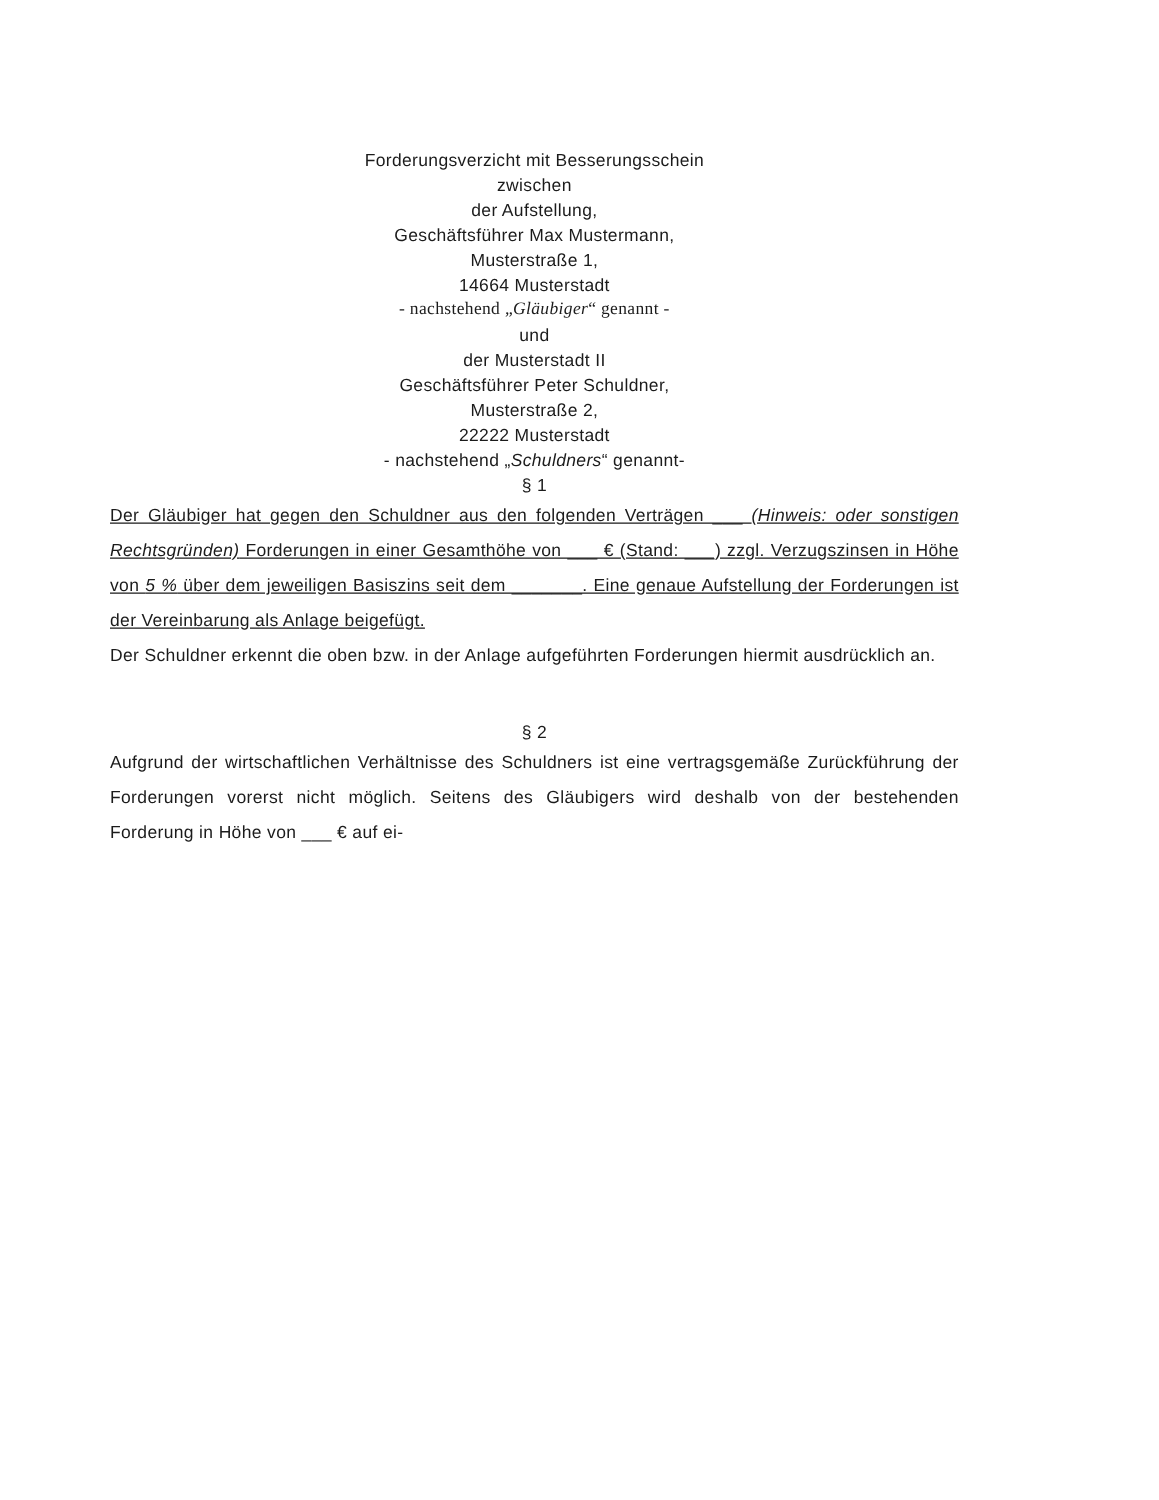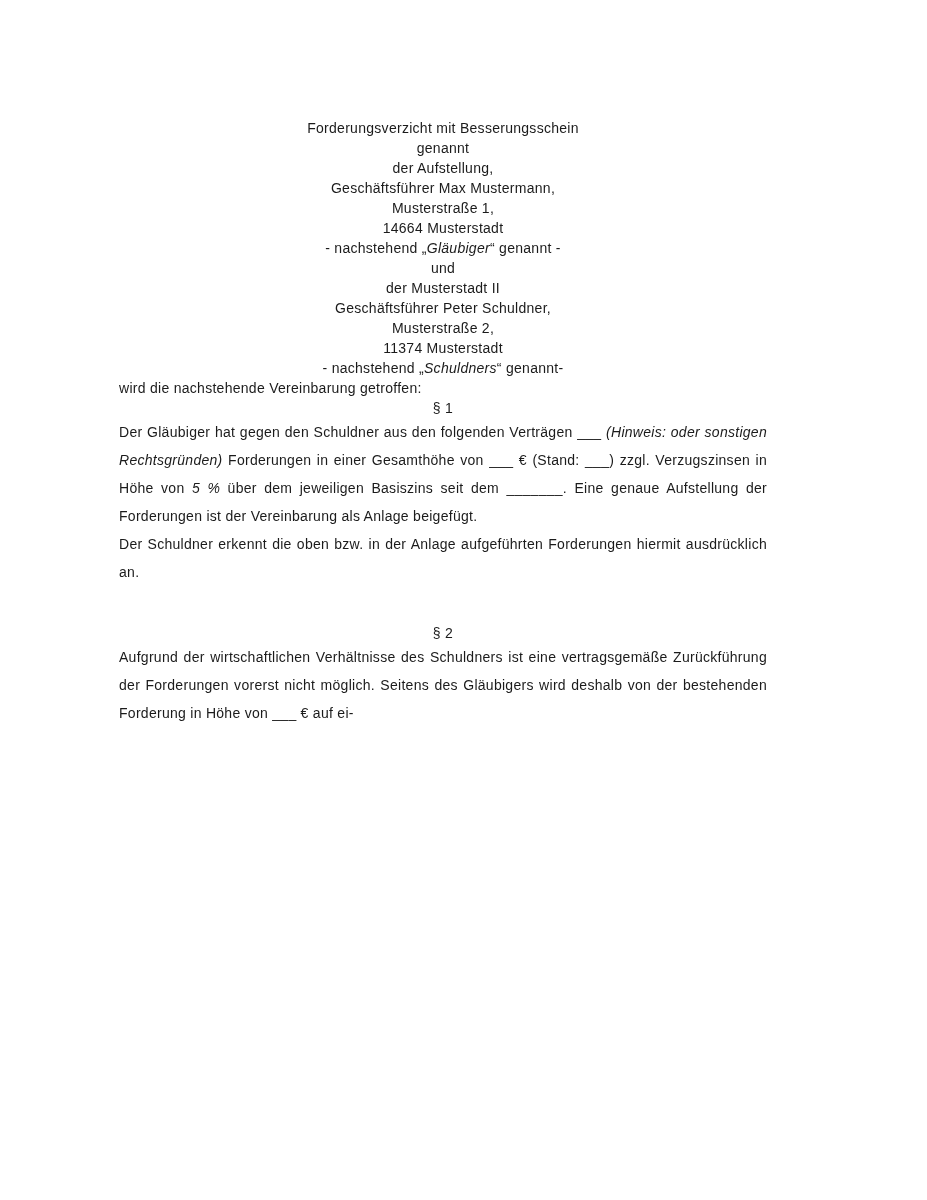--- a/index.html
+++ b/index.html
@@ -6,82 +6,81 @@
     margin: 0;
     padding: 0;
     background: #ffffff;
   }
   .page {
     position: relative;
     width: 927px;
     height: 1200px;
     box-sizing: border-box;
     background: #ffffff;
-    padding: 118px 160px 0 119px;
+    padding: 118px 160px 0 88px;
     font-family: "Liberation Sans", sans-serif;
     font-size: 14px;
     color: #1b1b1b;
     letter-spacing: 0.02em;
     overflow: hidden;
   }
   .page p, .page h1, .page div.block {
     margin: 0;
     padding: 0;
     font-weight: normal;
   }
   .centered { text-align: center; }
   .single { line-height: 20px; }
   .title { font-size: 14px; margin-bottom: 20px; }
   .between { margin-bottom: 15px; }
-  .designation-creditor { margin-top: 22px; margin-bottom: 16px; }
+  .designation-creditor { margin-top: 22px; margin-bottom: 16px; font-family: Liberation Serif, serif; }
   .and-label { margin-bottom: 17px; }
   .designation-debtor { margin-top: 20px; }
   .intro { margin-top: 49px; text-align: left; line-height: 20px; }
   .sec-heading { margin-top: 36px; text-align: center; line-height: 20px; }
   .sec-heading.second { margin-top: 37px; }
   .body-para {
     line-height: 28px;
     text-align: justify;
     text-align-last: left;
   }
-  .para-first { margin-top: 26px; }
+  .para-first { margin-top: 26px; text-decoration: underline; }
   .para-next { margin-top: 33px; }
   .para-sec2 { margin-top: 29px; }
   .italic { font-style: italic; }
 </style>
 </head>
 <body>
 
 <div class="page">
 
   <h1 class="title centered single">Forderungsverzicht mit Besserungsschein</h1>
 
-  <p class="centered single between">genannt</p>
+  <p class="centered single between">zwischen</p>
 
   <div class="block centered single">
     <div>der Aufstellung,</div>
     <div>Geschäftsführer Max Mustermann,</div>
     <div>Musterstraße 1,</div>
     <div>14664 Musterstadt</div>
   </div>
 
   <p class="centered single designation-creditor"><span>- nachstehend „</span><span class="italic">Gläubiger</span><span>“ genannt -</span></p>
 
   <p class="centered single and-label">und</p>
 
   <div class="block centered single">
     <div>der Musterstadt II</div>
     <div>Geschäftsführer Peter Schuldner,</div>
     <div>Musterstraße 2,</div>
-    <div>11374 Musterstadt</div>
+    <div>22222 Musterstadt</div>
   </div>
 
   <p class="centered single designation-debtor"><span>- nachstehend „</span><span class="italic">Schuldners</span><span>“ genannt-</span></p>
 
-  <p class="intro">wird die nachstehende Vereinbarung getroffen:</p>
 
   <p class="sec-heading">§ 1</p>
 
   <p class="body-para para-first"><span>Der Gläubiger hat gegen den Schuldner aus den folgenden Verträgen ___ </span><span class="italic">(Hinweis: oder sonstigen Rechtsgründen)</span><span> Forderungen in einer Gesamthöhe von ___ € (Stand: ___) zzgl. Verzugszinsen in Höhe von </span><span class="italic">5 %</span><span> über dem jeweiligen Basiszins seit dem _______. Eine genaue Aufstellung der Forderungen ist der Vereinbarung als Anlage beigefügt.</span></p>
 
   <p class="body-para para-next">Der Schuldner erkennt die oben bzw. in der Anlage aufgeführten Forderungen hiermit ausdrücklich an.</p>
 
   <p class="sec-heading second">§ 2</p>
 
   <p class="body-para para-sec2">Aufgrund der wirtschaftlichen Verhältnisse des Schuldners ist eine vertragsgemäße Zurückführung der Forderungen vorerst nicht möglich. Seitens des Gläubigers wird deshalb von der bestehenden Forderung in Höhe von ___ € auf ei-</p>

